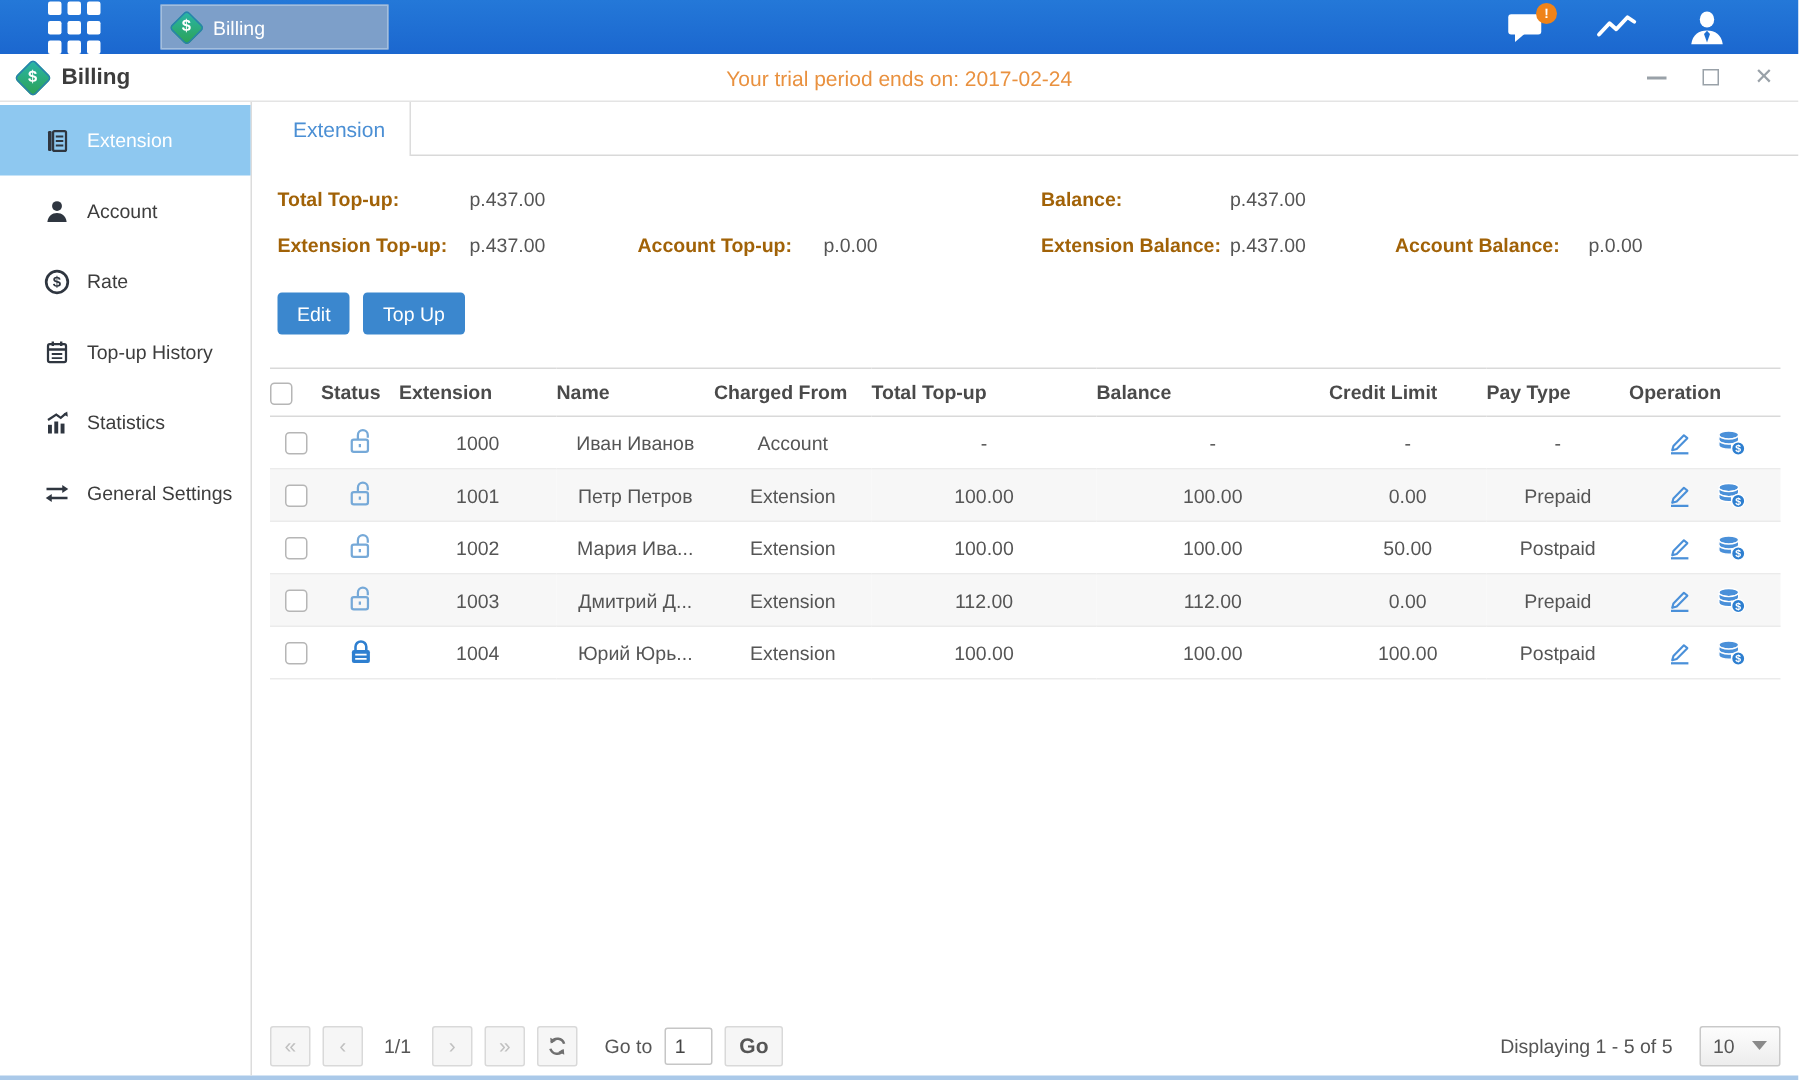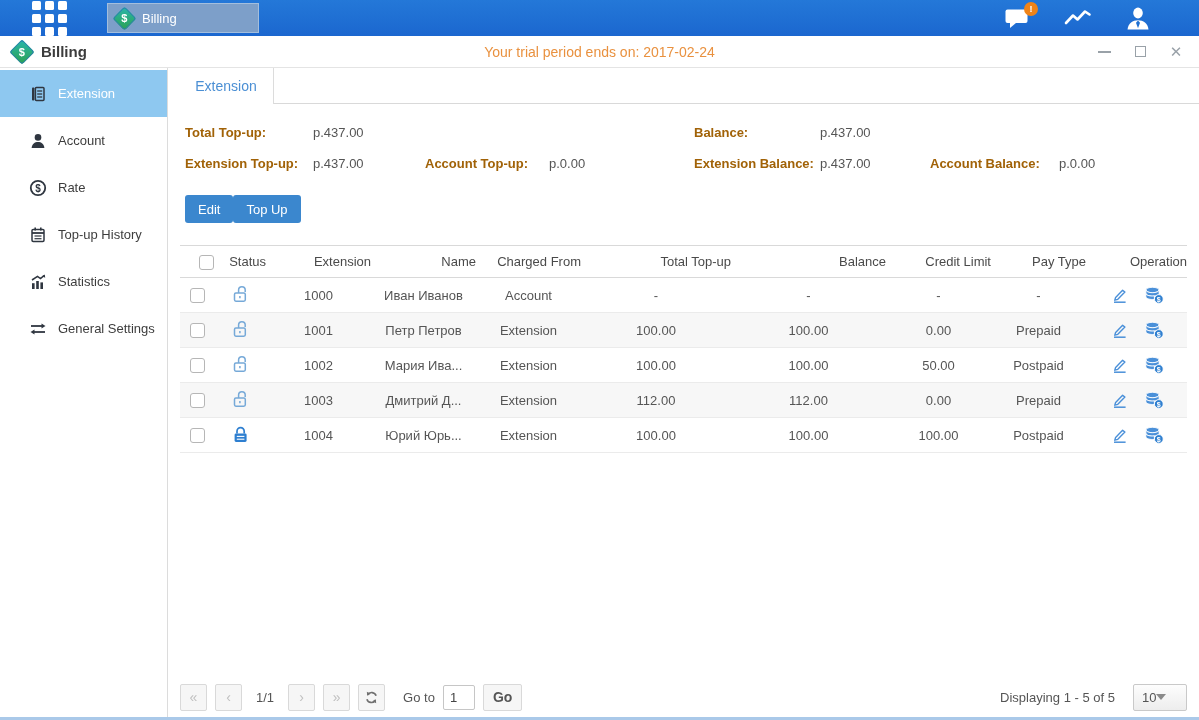--- a/index.html
+++ b/index.html
@@ -53,30 +53,30 @@
   .tabstrip { height:36px; display:flex; }
   .tab { margin-left:11px; width:95px; display:flex; align-items:center;
     justify-content:center; color:#4b8fd4; font-size:14px; background:#fff;
     border-right:1px solid #dcdcdc; cursor:pointer; }
   .tabstrip .rest { flex:1; border-bottom:1px solid #d9d9d9; }
 
   .summary { position:relative; height:86px; font-size:13px; }
   .summary b { color:#a16207; position:absolute; }
   .summary span { color:#555; position:absolute; }
 
-  .btn-row { display:flex; padding-left:17px; margin-top:5px; }
+  .btn-row { display:flex; gap:9px; padding-left:17px; margin-top:5px; }
   .btn { background:#3b87ce; color:#fff; border:none; border-radius:3px;
     height:28px; padding:0 13px; font-size:13px; cursor:pointer;
     font-family:"Liberation Sans", sans-serif; }
 
   
   .tbl { margin:22px 0 0 12px; width:1007px; border-collapse:collapse;
     table-layout:fixed; font-size:13px; color:#555; }
   .tbl th { height:32px; border-top:1px solid #d9d9d9; border-bottom:1px solid #d9d9d9;
-    font-weight:normal; color:#4a4a4a; text-align:right; }
+    font-weight:bold; color:#4a4a4a; text-align:left; }
   .tbl td { height:35px; border-bottom:1px solid #ebebeb; text-align:center; }
   .tbl tbody tr:nth-child(even) { background:#f7f7f7; }
   .cb { display:inline-block; width:15px; height:15px; border:1px solid #b6b6b6;
     border-radius:3px; background:#fff; vertical-align:middle; cursor:pointer; }
   .ops { display:flex; justify-content:center; gap:16px; align-items:center; }
   .ops svg { cursor:pointer; }
   .lock { display:inline-flex; }
   .lock .lk-open, .lock .lk-closed { display:none; }
   .lock.unlocked .lk-open { display:block; }
   .lock.locked .lk-closed { display:block; }
@@ -89,21 +89,21 @@
     color:#c0c0c0; font-size:14px; cursor:pointer; }
   .pg-ind { margin:0 6px; }
   .goto-lbl { margin-left:10px; }
   .goto-in { width:32px; height:25px; border:1px solid #c6c6c6; border-radius:2px;
     padding-left:6px; font-size:13px; color:#444;
     font-family:"Liberation Sans", sans-serif; }
   .pg-go { width:auto; padding:0 9px; color:#555;font-weight:bold; }
   .pg-right { margin-left:auto; display:flex; align-items:center; gap:18px; }
   .dd { width:54px; height:27px; background:linear-gradient(180deg,#fdfdfd,#ededed);
     border:1px solid #c9c9c9; border-radius:2px; display:flex; align-items:center;
-    justify-content:flex-start; padding:0 8px; cursor:pointer; color:#555; }
+    justify-content:space-between; padding:0 8px; cursor:pointer; color:#555; }
   .caret { width:0; height:0; border-left:5px solid transparent;
     border-right:5px solid transparent; border-top:6px solid #8a8a8a; }
 
   .bottom-strip { height:3px; background:#aac9e9; }
 </style>
 </head>
 <body>
 
 <div class="taskbar">
   <div class="launcher">

